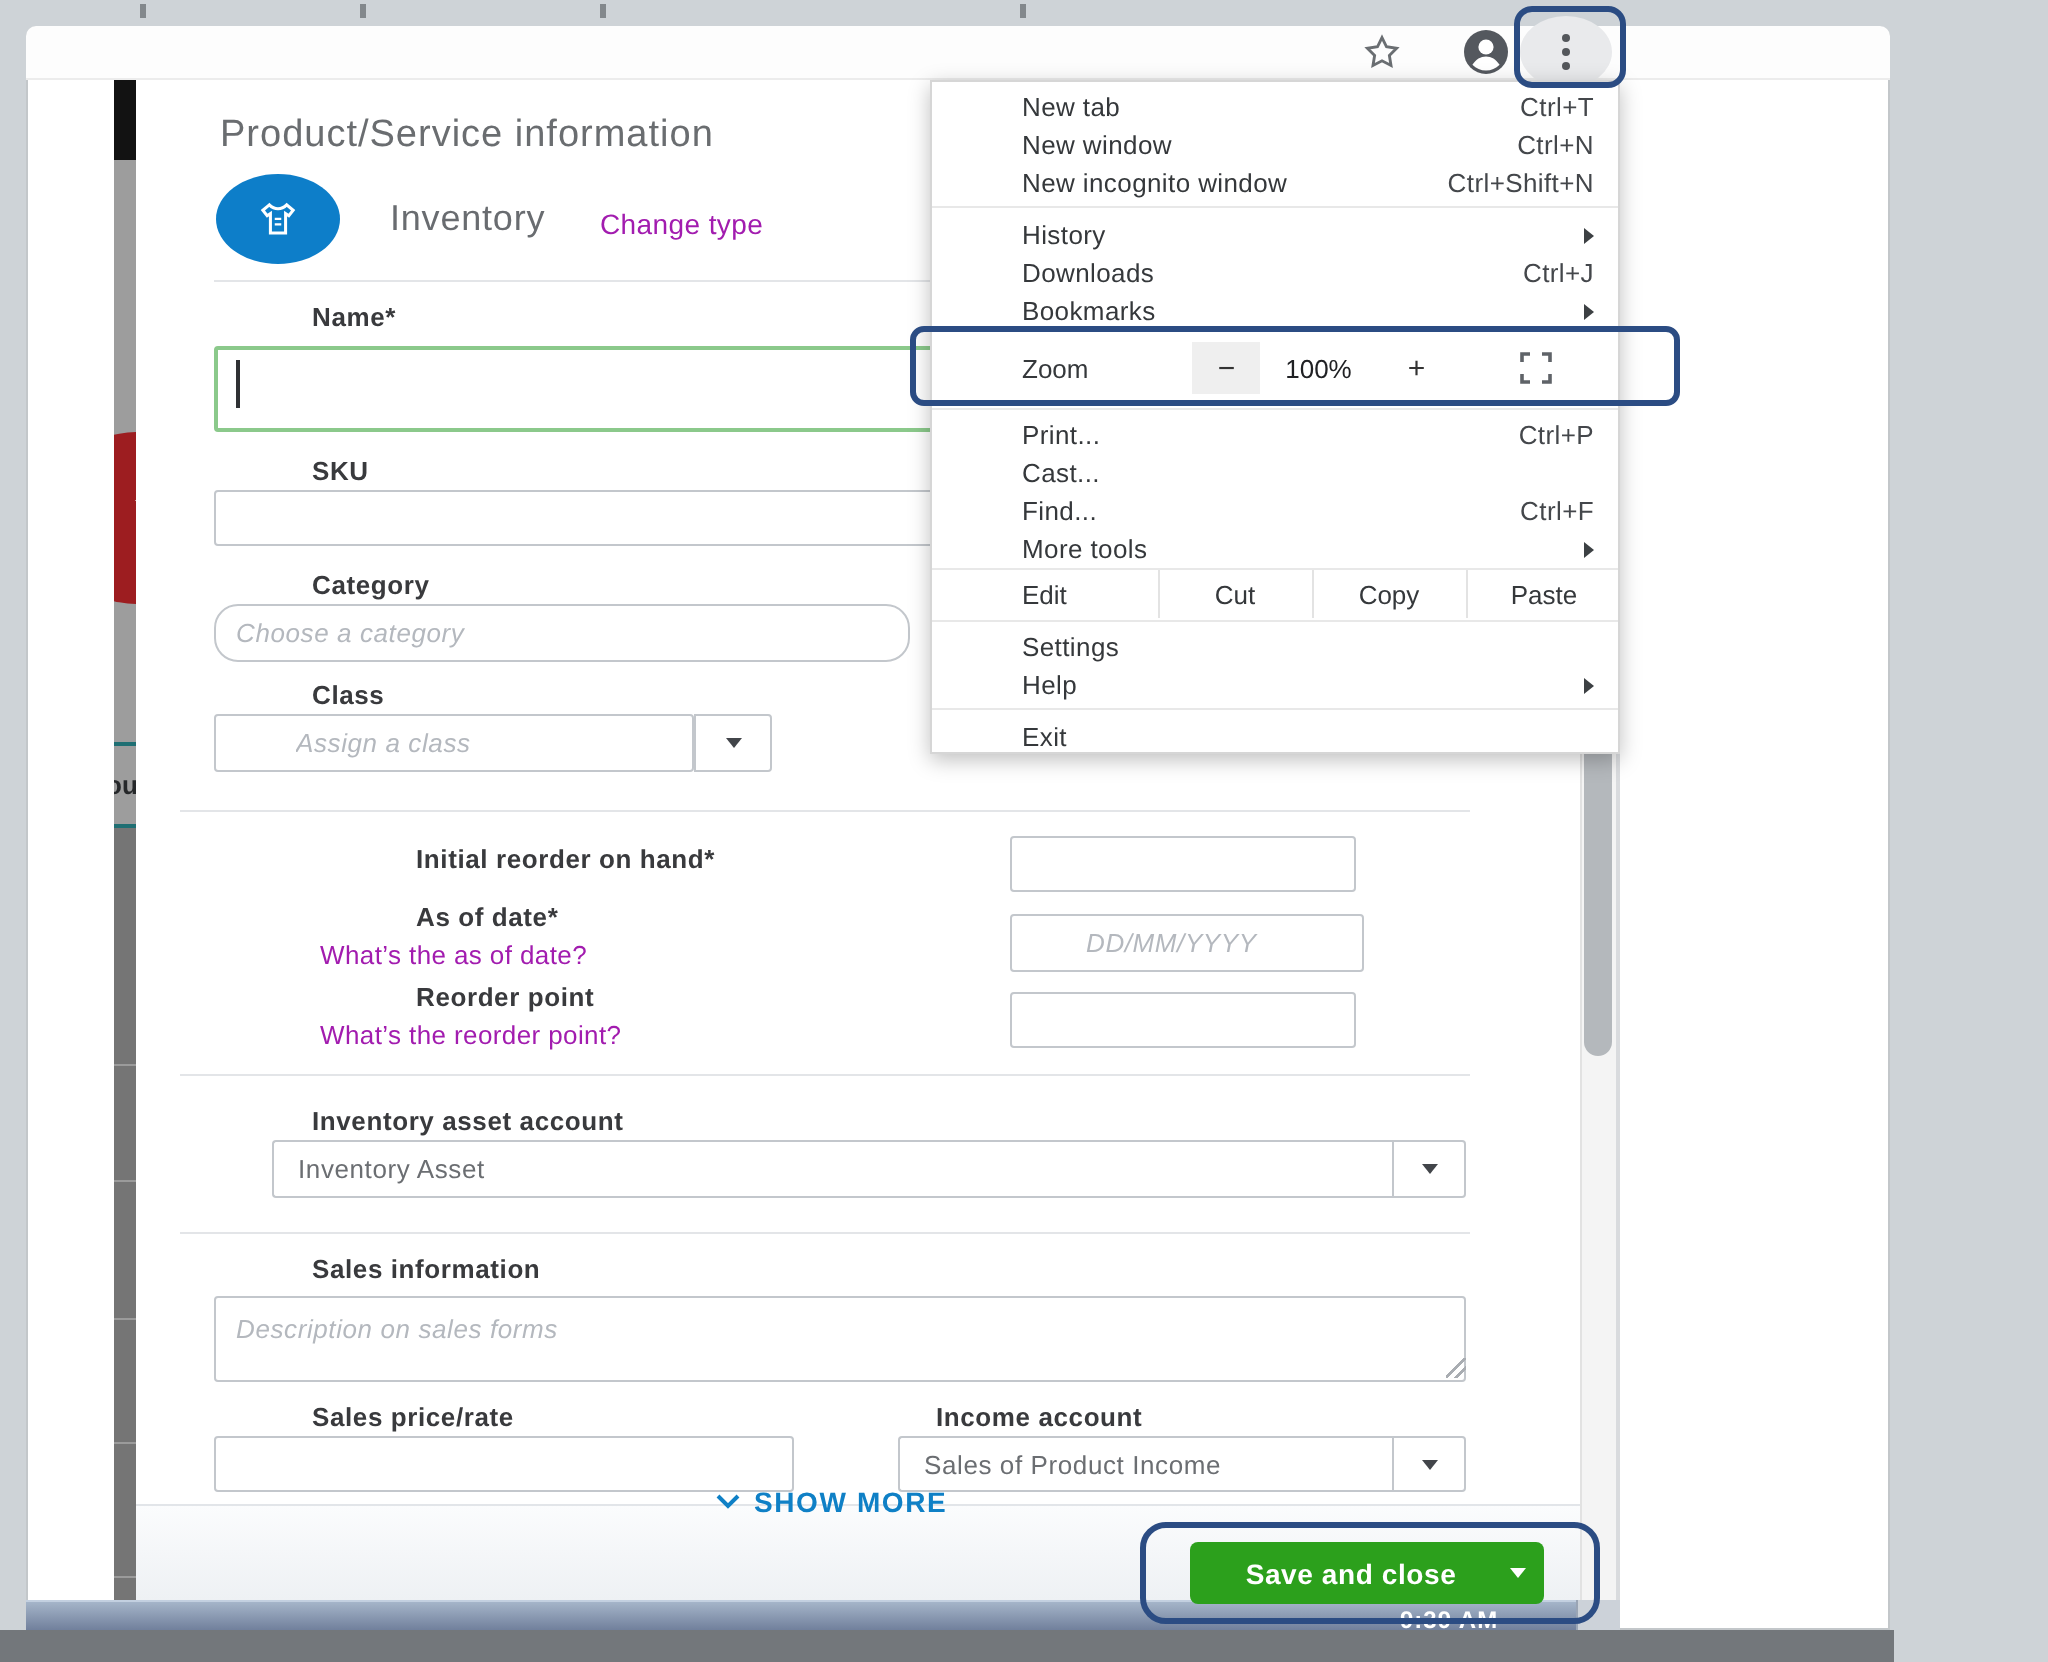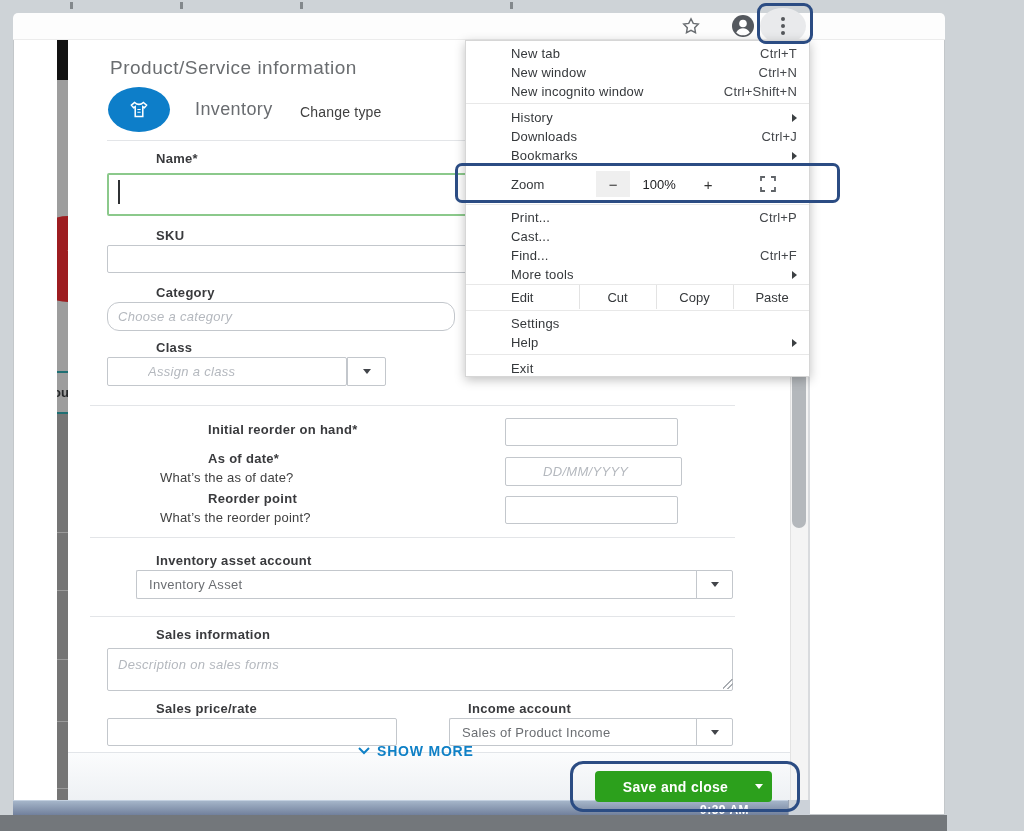--- a/index.html
+++ b/index.html
@@ -20,21 +20,21 @@
   .tealrow span{position:absolute;left:-4px;top:12px;font-size:13px;font-weight:bold;color:#26282a;white-space:nowrap;}
   .dimlower{left:0;top:374px;width:55px;height:386px;background:#757575;}
   .dimline{left:0;width:55px;height:1px;background:#9b9b9b;}
   .dimchev{left:44px;top:86px;color:#2b2b2b;font-size:13px;font-weight:bold;}
 
   
   .panel{left:68px;top:40px;width:722px;height:760px;background:#fff;}
   .ptitle{left:110px;top:57px;font-size:19px;color:#6a6d70;letter-spacing:.5px;}
   .typecircle{left:108px;top:87px;width:62px;height:45px;border-radius:50%;background:#0d7ec9;display:flex;align-items:center;justify-content:center;}
   .typename{left:195px;top:99px;font-size:18px;color:#696c70;letter-spacing:.4px;}
-  .link{color:#404040;font-size:13px;letter-spacing:.2px;cursor:pointer;}
+  .link{color:#a21caf;font-size:13px;letter-spacing:.2px;cursor:pointer;}
   .changetype{left:300px;top:104px;font-size:14px;}
   .divider{height:1px;background:#e3e5e8;}
   .lbl{font-size:13px;font-weight:bold;color:#393a3d;letter-spacing:.3px;margin-left:48px;}
   .inp{position:absolute;border:1px solid #c3c7cc;border-radius:2px;background:#fff;font-size:13px;color:#393a3d;padding:0 10px;outline:none;}
   .inp::placeholder{color:#b4b8be;font-style:italic;font-size:13px;letter-spacing:.3px;}
   .ddfield{border:1px solid #c3c7cc;border-right:none;border-radius:2px 0 0 2px;background:#fff;display:flex;align-items:center;padding:0 12px;font-size:13px;color:#6b6e72;letter-spacing:.3px;margin-left:29px;}
   .ddbtn{border:1px solid #c3c7cc;border-radius:0 2px 2px 0;background:#fff;display:flex;align-items:center;justify-content:center;cursor:pointer;}
   .caret-dn{width:0;height:0;border-left:4px solid transparent;border-right:4px solid transparent;border-top:5px solid #42454a;}
   .nameinp{left:107px;top:173px;width:363px;height:43px;border:2px solid #8bc98b;border-radius:2px;background:#fff;}
   .textcursor{left:118px;top:180px;width:2px;height:24px;background:#2f3134;}

